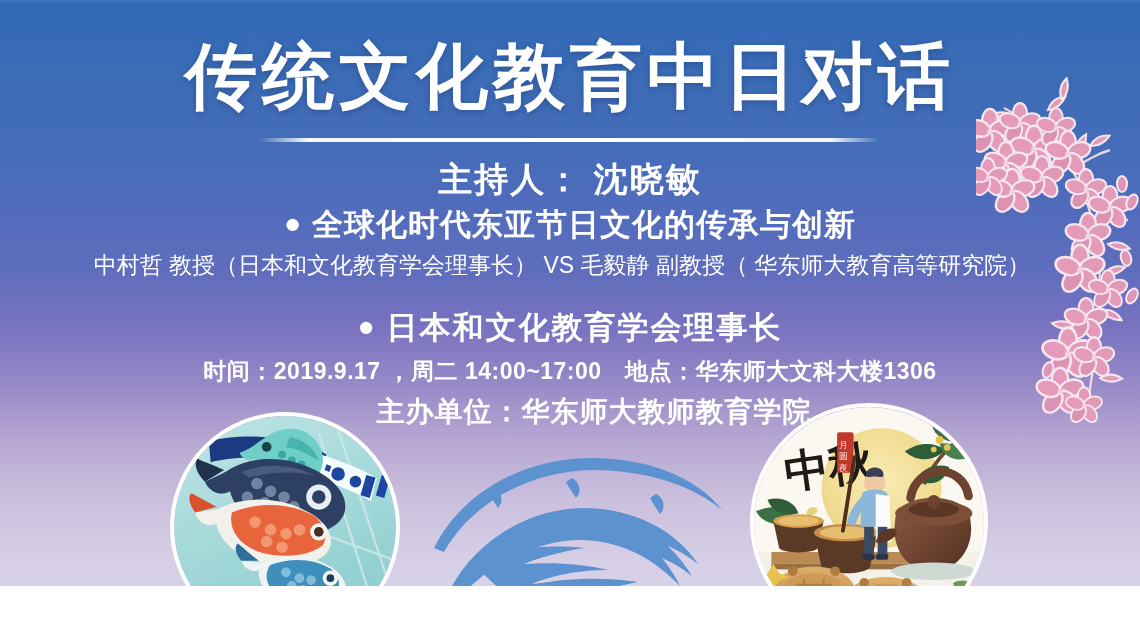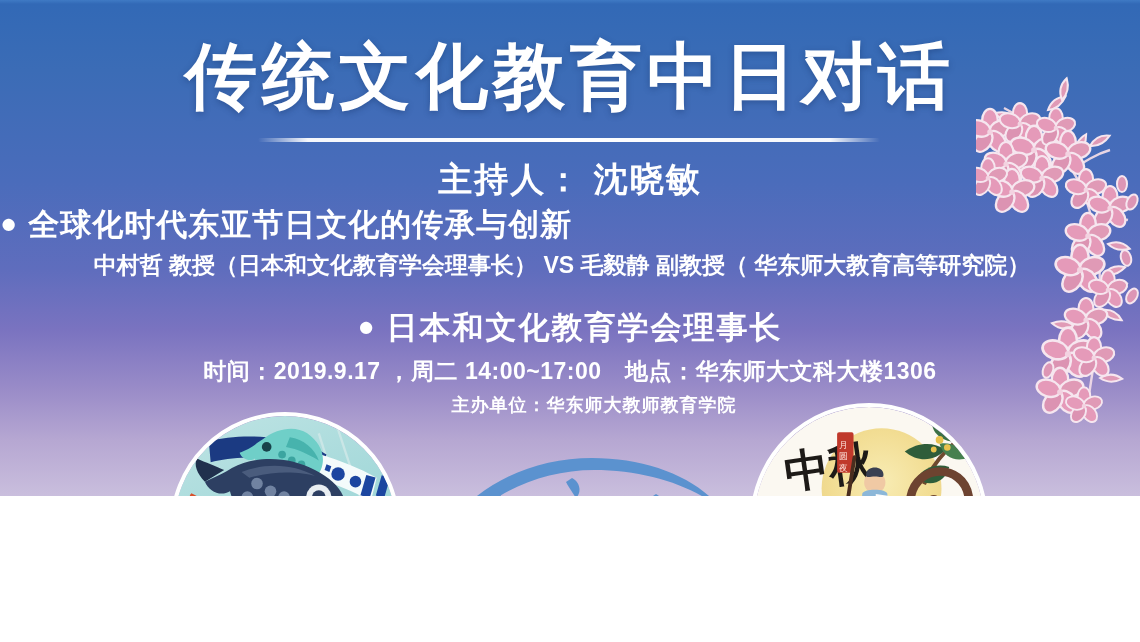--- a/index.html
+++ b/index.html
@@ -1,21 +1,21 @@
 <!DOCTYPE html>
 <html><head>
 <meta charset="utf-8">
 <style>
   html,body{margin:0;padding:0;}
   body{
     width:1140px;height:642px;overflow:hidden;
     font-family:"Liberation Sans","DejaVu Sans",sans-serif;
   }
   #poster{
-    position:relative;width:1140px;height:496px;overflow:hidden;
+    position:relative;width:1140px;height:586px;overflow:hidden;
     background:linear-gradient(to bottom,
       #3f7ac4 0px,
       #3269b6 4px,
       #3b6cb6 70px,
       #4a6cbb 180px,
       #5f6dbd 270px,
       #7a73c0 330px,
       #9a8cc8 390px,
       #b6a7d2 440px,
       #cbc0de 500px,
@@ -43,42 +43,42 @@
        rgba(255,255,255,.95) 92%,
        rgba(255,255,255,0) 100%);
     border-radius:3px;
   }
   .host{
     position:absolute;left:0;right:0;top:157px;text-align:center;
     font-size:34px;font-weight:bold;color:#ffffff;letter-spacing:2px;
     white-space:nowrap;
   }
   .topic1{
-    position:absolute;left:0;right:0;top:204px;text-align:left;
+    position:absolute;left:0;right:0;top:204px;text-align:center;
     font-size:31px;font-weight:bold;color:#ffffff;letter-spacing:1px;
     white-space:nowrap;
   }
   .speakers{
     position:absolute;left:0;right:16px;top:250px;text-align:center;
-    font-size:23px;font-weight:bold;color:#ffffff;letter-spacing:0px;
+    font-size:23px;font-weight:normal;color:#ffffff;letter-spacing:0px;
     white-space:nowrap;
   }
   .topic2{
     position:absolute;left:0;right:0;top:307px;text-align:center;
     font-size:31px;font-weight:bold;color:#ffffff;letter-spacing:2px;
     white-space:nowrap;
   }
   .when{
     position:absolute;left:0;right:0;top:356px;text-align:center;
     font-size:23px;font-weight:bold;color:#ffffff;letter-spacing:0.5px;
     white-space:nowrap;
   }
   .org{
     position:absolute;left:0;right:0;top:393px;text-align:center;
-    font-size:18px;font-weight:bold;color:#ffffff;letter-spacing:1px;
+    font-size:28px;font-weight:bold;color:#ffffff;letter-spacing:1px;
     white-space:nowrap;
     padding-left:48px;
   }
   .bullet{font-size:.92em;vertical-align:2px;margin-right:10px;}
   
   .circ{
     position:absolute;border-radius:50%;overflow:hidden;
     border:4px solid #ffffff;box-sizing:border-box;
   }
   #circle-left{left:170px;top:412px;width:230px;height:230px;}

